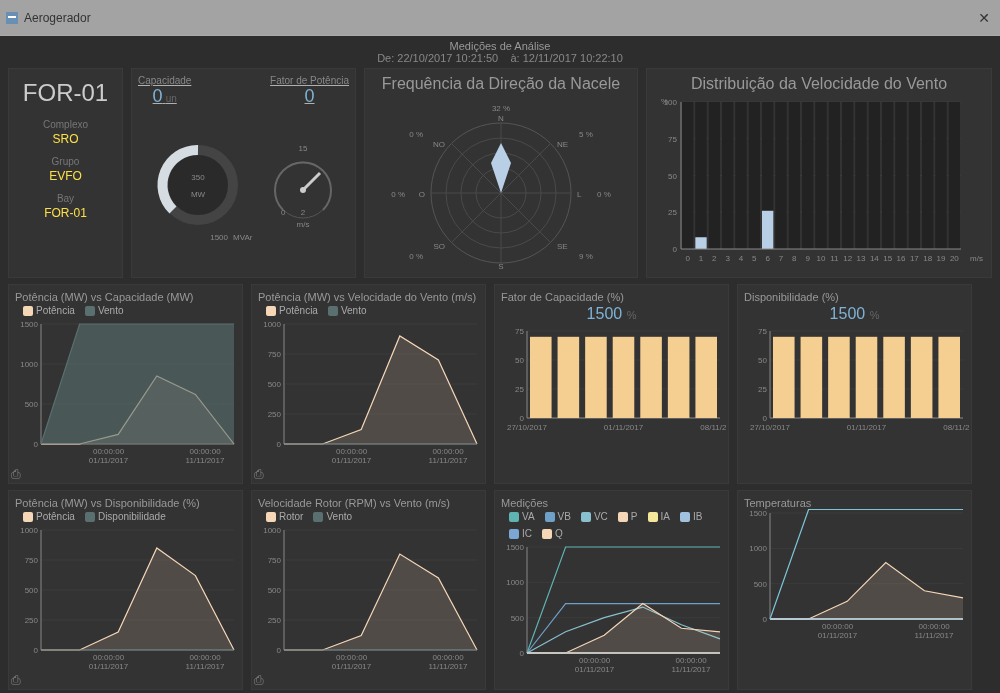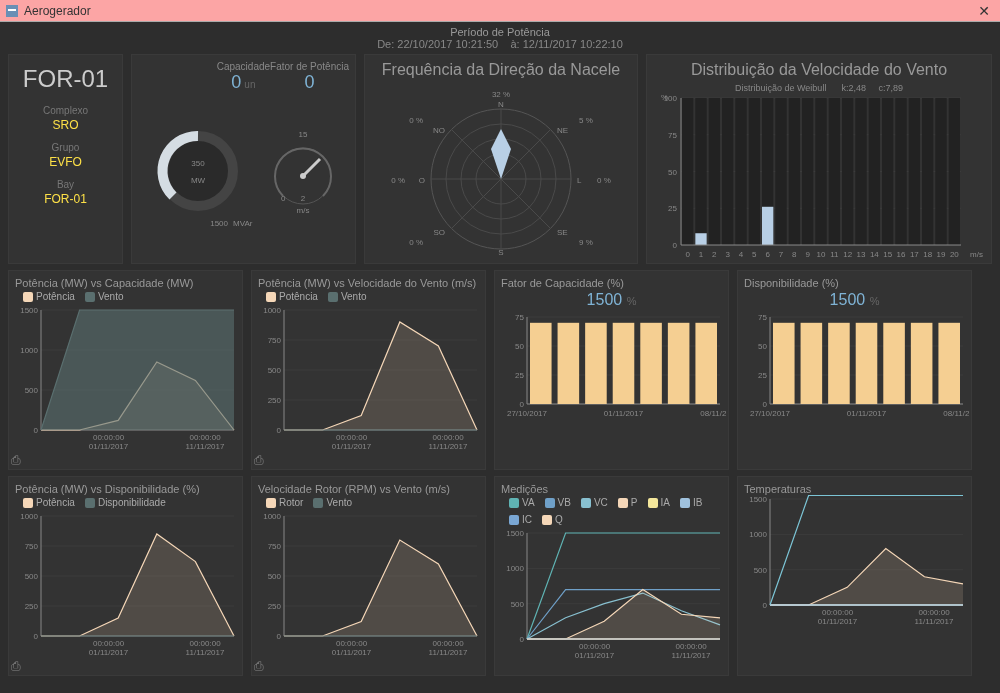--- a/index.html
+++ b/index.html
@@ -6,25 +6,25 @@
 body {
   font-family: "Segoe UI", Arial, sans-serif;
   background: #2d2d2d;
   color: #b0b0b0;
   width: 1000px;
   height: 693px;
   overflow: hidden;
   font-size: 11px;
 }
 .title-bar {
-  background: #fca5a5;
+  background: #a3a3a3;
   color: #333;
   display: flex;
   align-items: center;
-  height: 22px;
+  height: 36px;
   padding: 0 4px;
   border-bottom: 1px solid #aaa;
 }
 .title-bar .icon { width: 16px; height: 16px; margin-right: 4px; }
 .title-bar .title { flex: 1; font-size: 12px; }
 .title-bar .close { font-size: 14px; padding: 0 6px; cursor: default; }
 .content {
   padding: 4px 8px 8px 8px;
   background: #2d2d2d;
 }
@@ -48,21 +48,21 @@
 }
 .card-title { text-align: center; color: #999; font-size: 16px; margin-bottom: 4px; }
 
 
 .id-card { width: 118px; height: 210px; text-align: center; }
 .id-card .main-id { font-size: 24px; color: #ccc; margin: 4px 0 12px 0; }
 .id-card .lbl { font-size: 10px; color: #777; margin-bottom: 2px; }
 .id-card .val { font-size: 12px; color: #fde047; margin-bottom: 10px; }
 
 .gauges-card { width: 225px; height: 210px; position: relative; }
-.small-metrics { display: flex; justify-content: flex-end; margin-bottom: 8px; }
+.small-metrics { display: flex; justify-content: space-between; margin-bottom: 8px; text-decoration: underline; }
 .small-metrics .m { text-align: center; }
 .small-metrics .mlbl { font-size: 10px; color: #888; }
 .small-metrics .mval { font-size: 18px; color: #7fb3d5; }
 .small-metrics .munit { font-size: 10px; color: #666; }
 
 .nacelle-card { width: 274px; height: 210px; }
 .wind-dist-card { width: 346px; height: 210px; }
 
 
 .chart-card { width: 235px; height: 200px; display: flex; flex-direction: column; }
@@ -89,21 +89,21 @@
         <rect x="4" y="6" width="8" height="2" fill="#fff"></rect>
       </svg>
   </span>
   <span class="title">Aerogerador</span>
   <span class="close">✕</span>
 </div>
 
 <div class="content">
 
   <div class="period">
-    <div class="label">Período de Potência</div>
+    <div class="label">Medições de Análise</div>
     <div class="line2">
       <span>De:</span>
       <span>22/10/2017 10:21:50</span>
       &nbsp;&nbsp;
       <span>à:</span>
       <span>12/11/2017 10:22:10</span>
     </div>
   </div>
 
   <div class="row">
@@ -180,27 +180,20 @@
           <text x="-96" y="4" text-anchor="end" fill="#bbb">0 %</text>
           <text x="-76" y="4" text-anchor="end" fill="#777">O</text>
           <text x="-78" y="-56" text-anchor="end" fill="#bbb">0 %</text>
           <text x="-56" y="-46" text-anchor="end" fill="#777">NO</text>
         </g>
       </svg>
     </div>
 
     <div class="card wind-dist-card">
       <div class="card-title">Distribuição da Velocidade do Vento</div>
-      <div style="text-align:center;font-size:9px;color:#888">
-        <span>Distribuição de Weibull</span>
-        &nbsp;&nbsp;&nbsp;&nbsp;
-        <span>k:2,48</span>
-        &nbsp;&nbsp;&nbsp;
-        <span>c:7,89</span>
-      </div>
       <svg width="334" height="170" id="wind-dist-svg">
           <line x1="28" y1="152" x2="308" y2="152" class="grid"></line>
           <text x="24" y="155" text-anchor="end">0</text>
           <line x1="28" y1="115.25" x2="308" y2="115.25" class="grid"></line>
           <text x="24" y="118.25" text-anchor="end">25</text>
           <line x1="28" y1="78.5" x2="308" y2="78.5" class="grid"></line>
           <text x="24" y="81.5" text-anchor="end">50</text>
           <line x1="28" y1="41.75" x2="308" y2="41.75" class="grid"></line>
           <text x="24" y="44.75" text-anchor="end">75</text>
           <line x1="28" y1="5" x2="308" y2="5" class="grid"></line>

